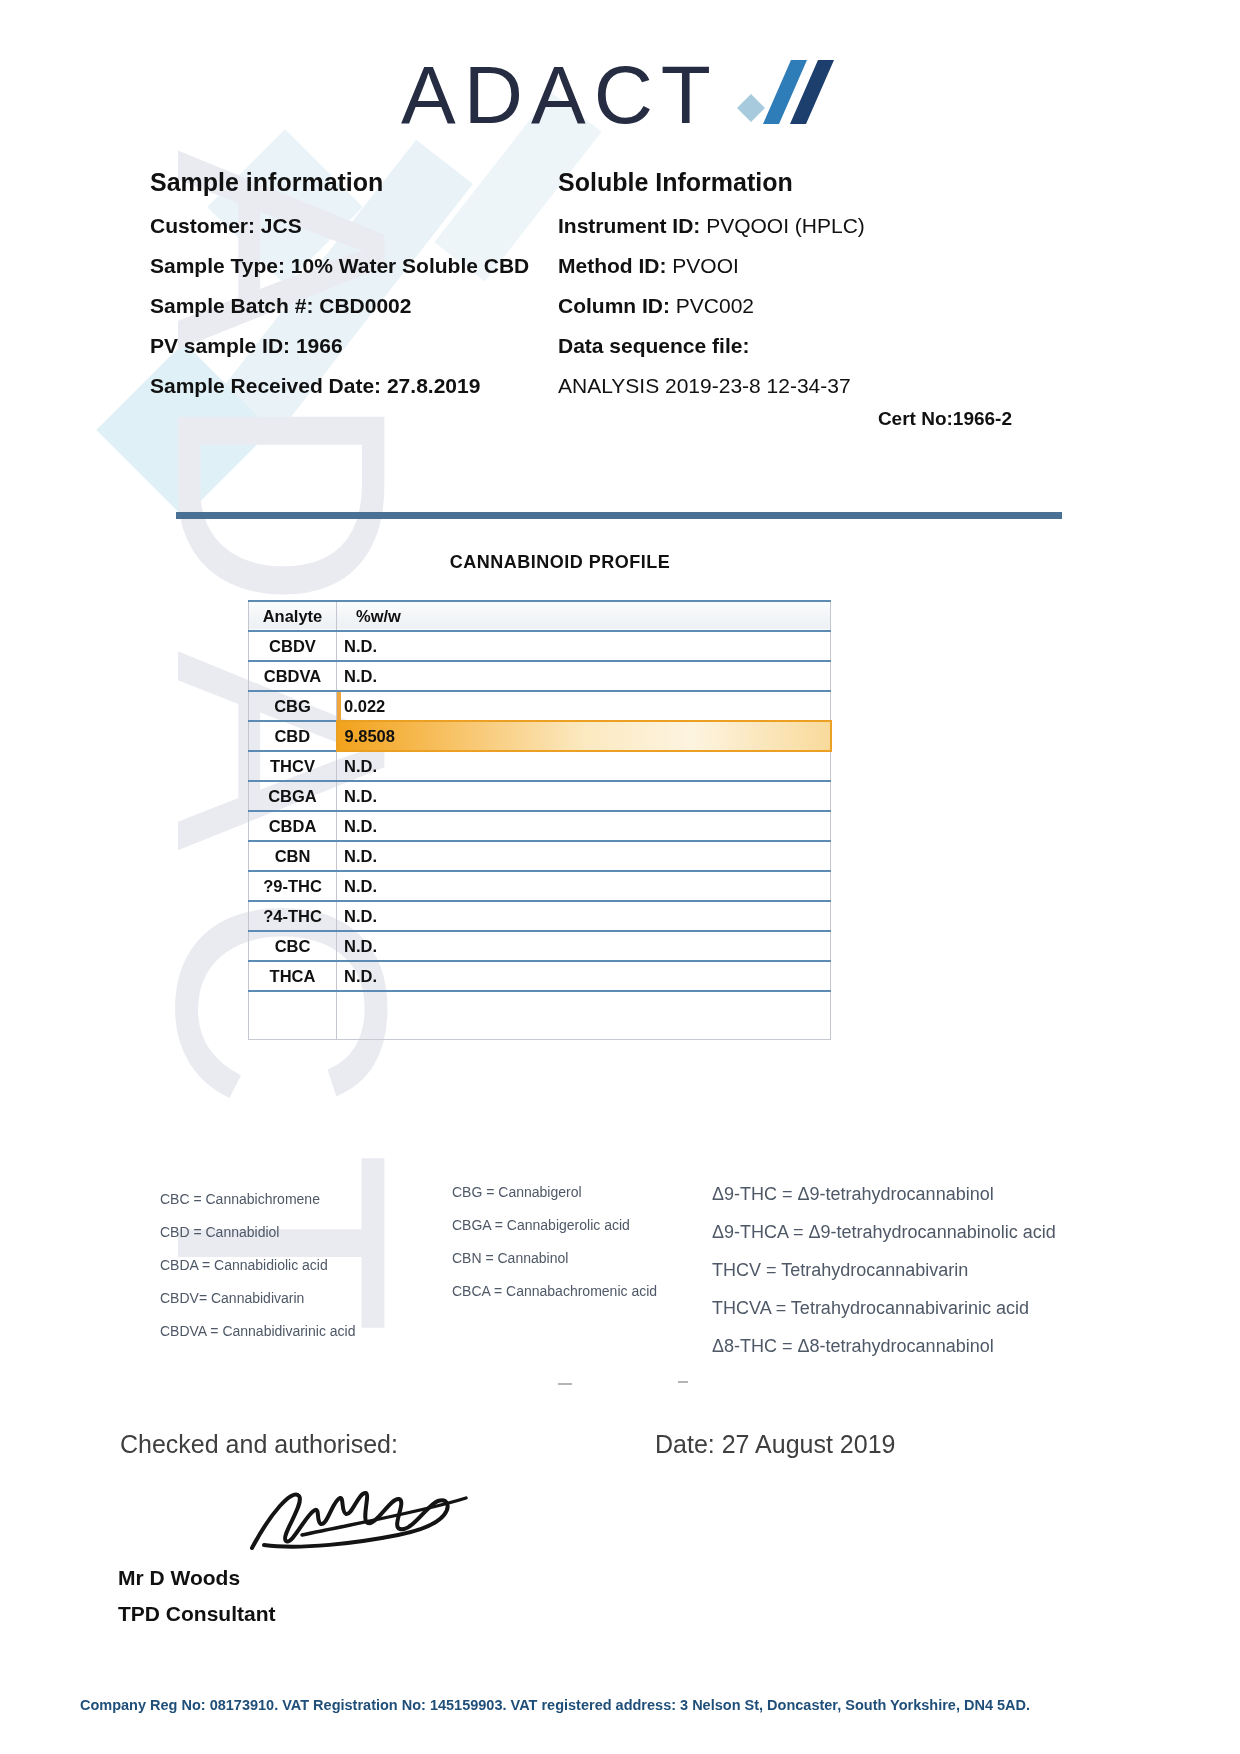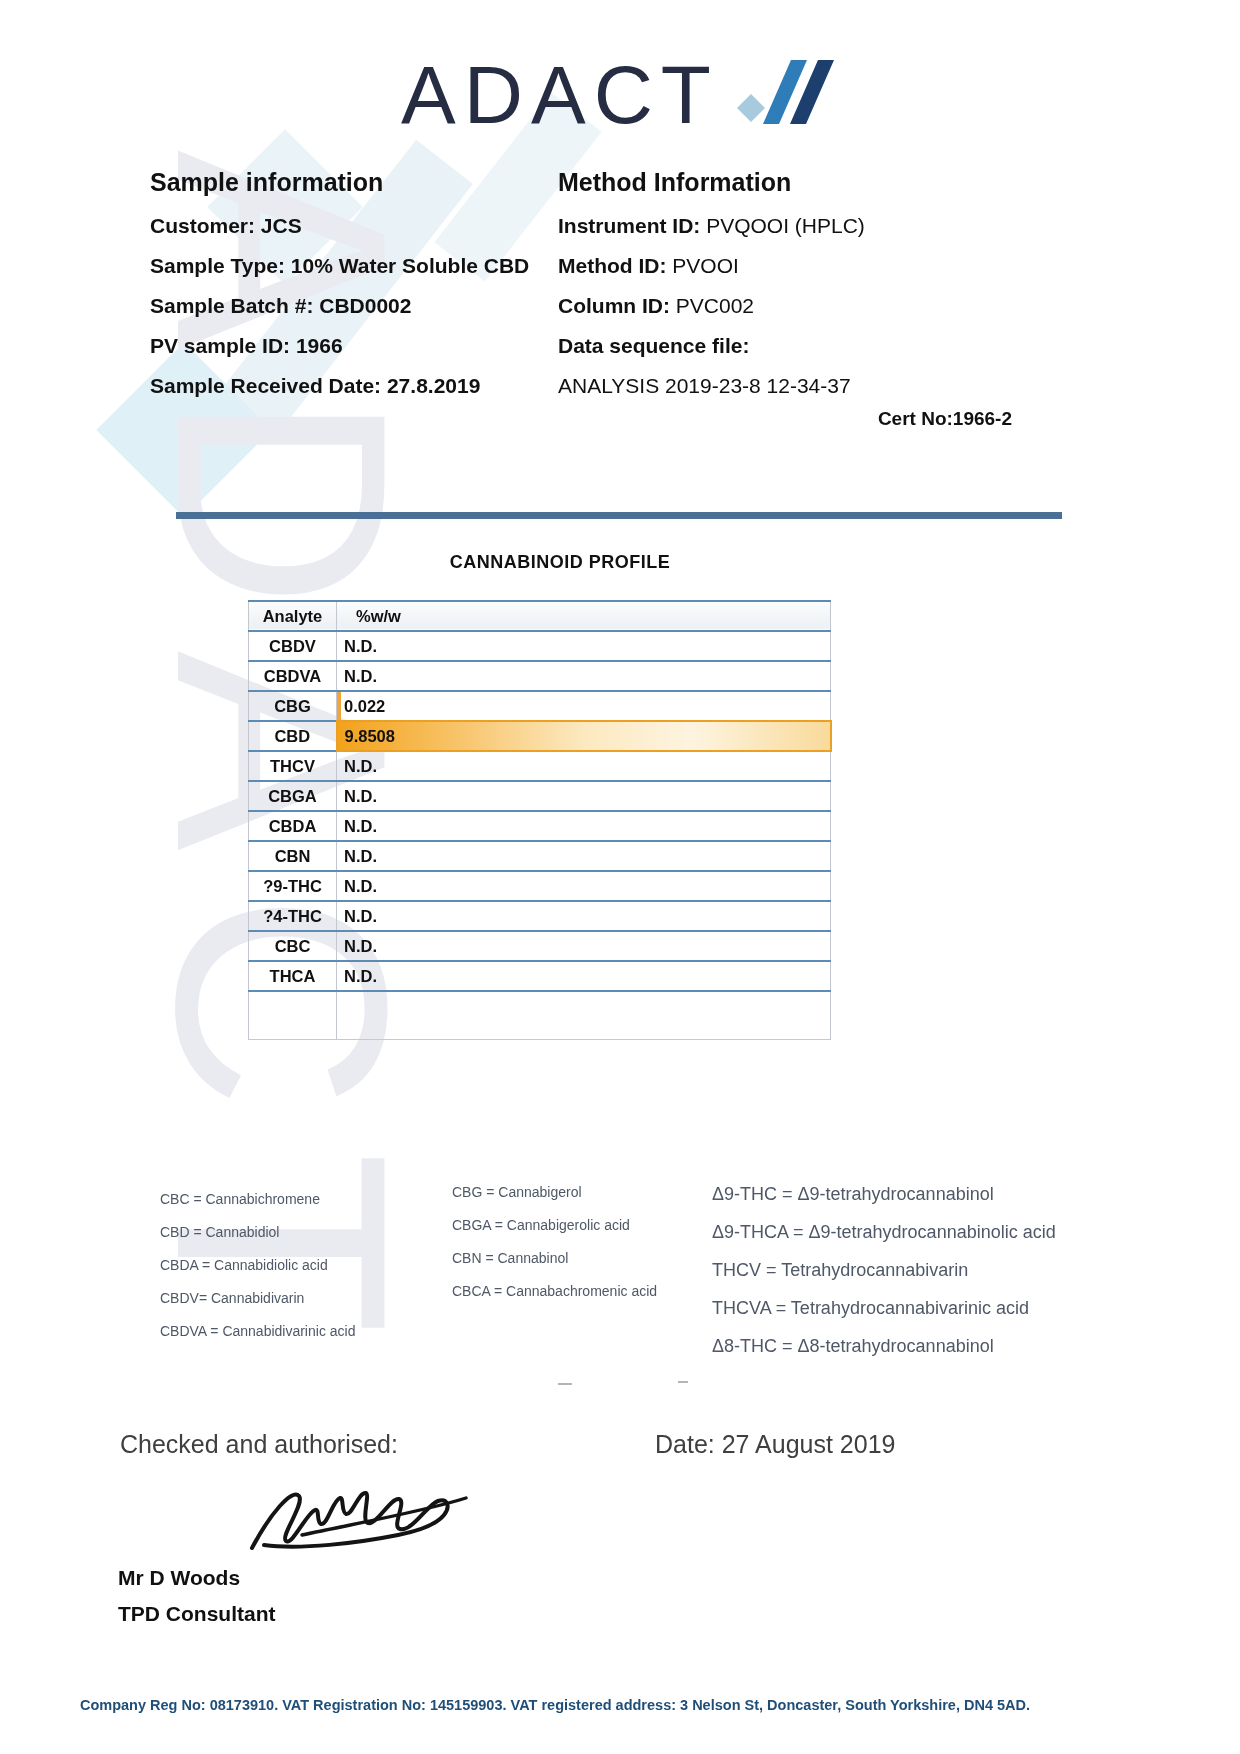--- a/index.html
+++ b/index.html
@@ -116,21 +116,21 @@
       <div>
           <div class="info-line"><span class="lbl">Customer:</span><span class="val">&nbsp;JCS</span></div>
           <div class="info-line"><span class="lbl">Sample Type:</span><span class="val">&nbsp;10% Water Soluble CBD</span></div>
           <div class="info-line"><span class="lbl">Sample Batch #:</span><span class="val">&nbsp;CBD0002</span></div>
           <div class="info-line"><span class="lbl">PV sample ID:</span><span class="val">&nbsp;1966</span></div>
           <div class="info-line"><span class="lbl">Sample Received Date:</span><span class="val">&nbsp;27.8.2019</span></div>
         </div>
     </div>
 
     <div class="method-sec">
-      <div class="sec-title">Method Information</div>
+      <div class="sec-title">Soluble Information</div>
       <div>
           <div class="info-line"><span class="lbl">Instrument ID:</span><span class="val">&nbsp;PVQOOI (HPLC)</span></div>
           <div class="info-line"><span class="lbl">Method ID:</span><span class="val">&nbsp;PVOOI</span></div>
           <div class="info-line"><span class="lbl">Column ID:</span><span class="val">&nbsp;PVC002</span></div>
           <div class="info-line"><span class="lbl">Data sequence file:</span><span class="val"></span></div>
         </div>
       <div class="seq-value">ANALYSIS 2019-23-8 12-34-37</div>
     </div>
 
     <div class="cert-no">Cert No:1966-2</div>

